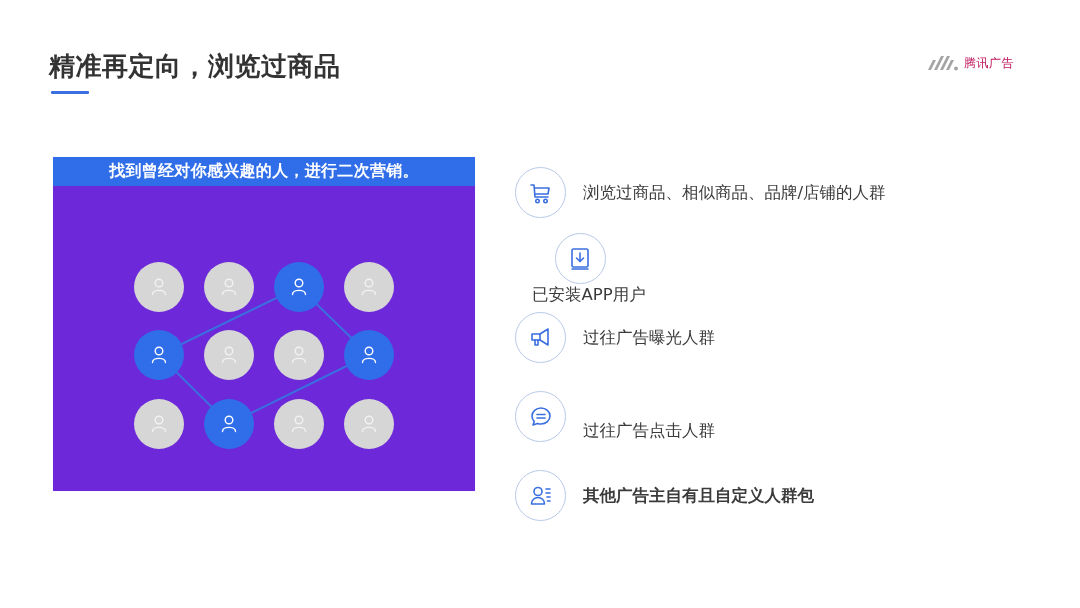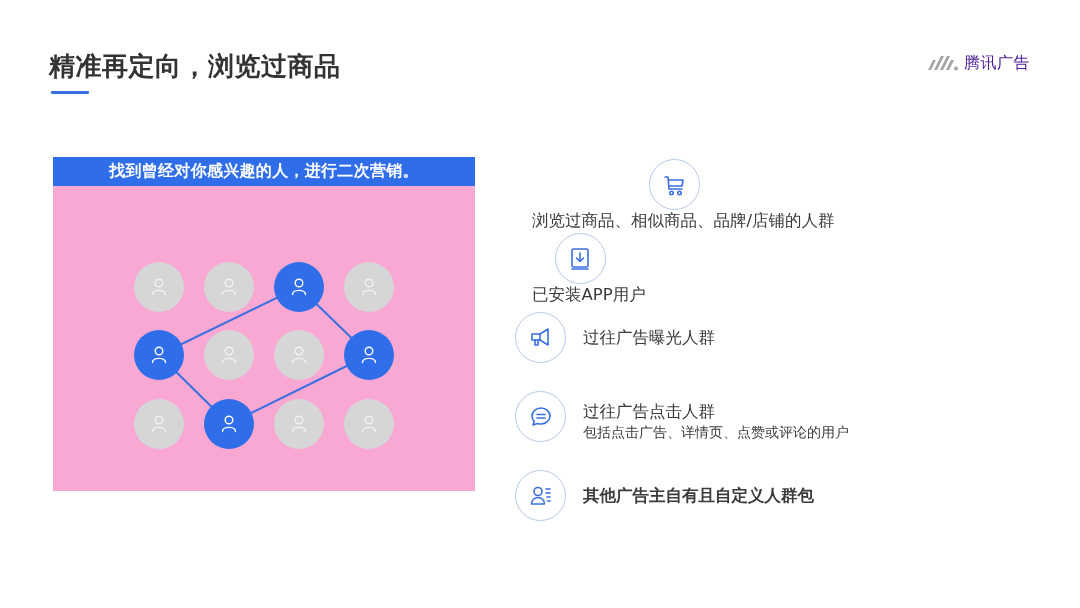--- a/index.html
+++ b/index.html
@@ -13,25 +13,25 @@
     .title-underline {
       position: absolute; left: 51px; top: 91px; width: 38px; height: 3px;
       background: #3a6fe0; border-radius: 1px;
     }
 
     .brand {
       position: absolute; left: 926px; top: 52px; height: 22px;
       display: flex; align-items: center; gap: 4px; color: #9a9a9a;
     }
     .brand-logo { width: 34px; height: 18px; }
-    .brand-name { font-size: 16px; color: #4c1d95; letter-spacing: 0.5px; }
+    .brand-name { font-size: 12px; color: #be185d; letter-spacing: 0.5px; }
 
     .panel {
       position: absolute; left: 53px; top: 157px; width: 422px; height: 334px;
-      background: #f9a8d4; box-shadow: 0 0 2px rgba(0,0,0,0.04);
+      background: #6d28d9; box-shadow: 0 0 2px rgba(0,0,0,0.04);
     }
     .panel-banner {
       position: absolute; left: 0; top: 0; width: 100%; height: 29px;
       background: #2f6ee8; color: #ffffff; font-weight: bold; font-size: 16px;
       display: flex; align-items: center; justify-content: center; letter-spacing: 0.3px;
     }
     .graph { position: absolute; left: 0; top: 0; width: 422px; height: 363px; }
 
     .list { position: absolute; left: 515px; top: 155px; width: 540px; }
     .item { position: absolute; left: 0; display: flex; align-items: center; }
@@ -144,21 +144,21 @@
           <circle cx="316" cy="263" r="3.8" fill="none" stroke="#f2f2f2" stroke-width="1.4"></circle>
           <path d="M309.5 274.5 C309.5 269 322.5 269 322.5 274.5" fill="none" stroke="#f2f2f2" stroke-width="1.4" stroke-linecap="round"></path>
           <title>user-icon</title>
         </g>
       </g>
   </svg>
   <div class="panel-banner">找到曾经对你感兴趣的人，进行二次营销。</div>
 </div>
 
 <div class="list">
-  <div class="item" style="top:4px;flex-direction:column;">
+  <div class="item" style="top:12px;">
     <div class="item-icon">
       <svg viewBox="0 0 26 26" fill="none" stroke="#3a6fe0" stroke-width="1.6" stroke-linecap="round" stroke-linejoin="round">
         <path d="M3 5h3l1 12h13"></path>
           <path d="M7 8h14l-1 6H7.5"></path>
         <circle cx="9.5" cy="21" r="1.7"></circle>
           <circle cx="17.5" cy="21" r="1.7"></circle>
       </svg>
     </div>
     <div class="item-text">
       <span class="item-title">浏览过商品、相似商品、品牌/店铺的人群</span>
@@ -195,21 +195,20 @@
   <div class="item" style="top:236px;align-items:flex-end;">
     <div class="item-icon">
       <svg viewBox="0 0 26 26" fill="none" stroke="#3a6fe0" stroke-width="1.6" stroke-linecap="round" stroke-linejoin="round">
         <path d="M13 4c5 0 9 3.5 9 8s-4 8-9 8c-1.2 0-2.4-.2-3.4-.6L5 21l1.2-3.6C4.8 16 4 14.1 4 12c0-4.5 4-8 9-8z"></path>
         <path d="M9 10.5h8"></path>
           <path d="M9 14h8"></path>
       </svg>
     </div>
     <div class="item-text">
       <span class="item-title">过往广告点击人群</span>
-      <span class="item-sub">包括点击广告、详情页、点赞或评论的用户</span>
     </div>
   </div>
 
   <div class="item" style="top:315px;font-weight:bold;">
     <div class="item-icon">
       <svg viewBox="0 0 26 26" fill="none" stroke="#3a6fe0" stroke-width="1.6" stroke-linecap="round" stroke-linejoin="round">
         <circle cx="10" cy="8.5" r="4"></circle>
           <path d="M3.5 21c0-4 3-6.5 6.5-6.5s6.5 2.5 6.5 6.5z"></path>
         <path d="M18 6h4"></path>
           <path d="M18 10h4"></path>

